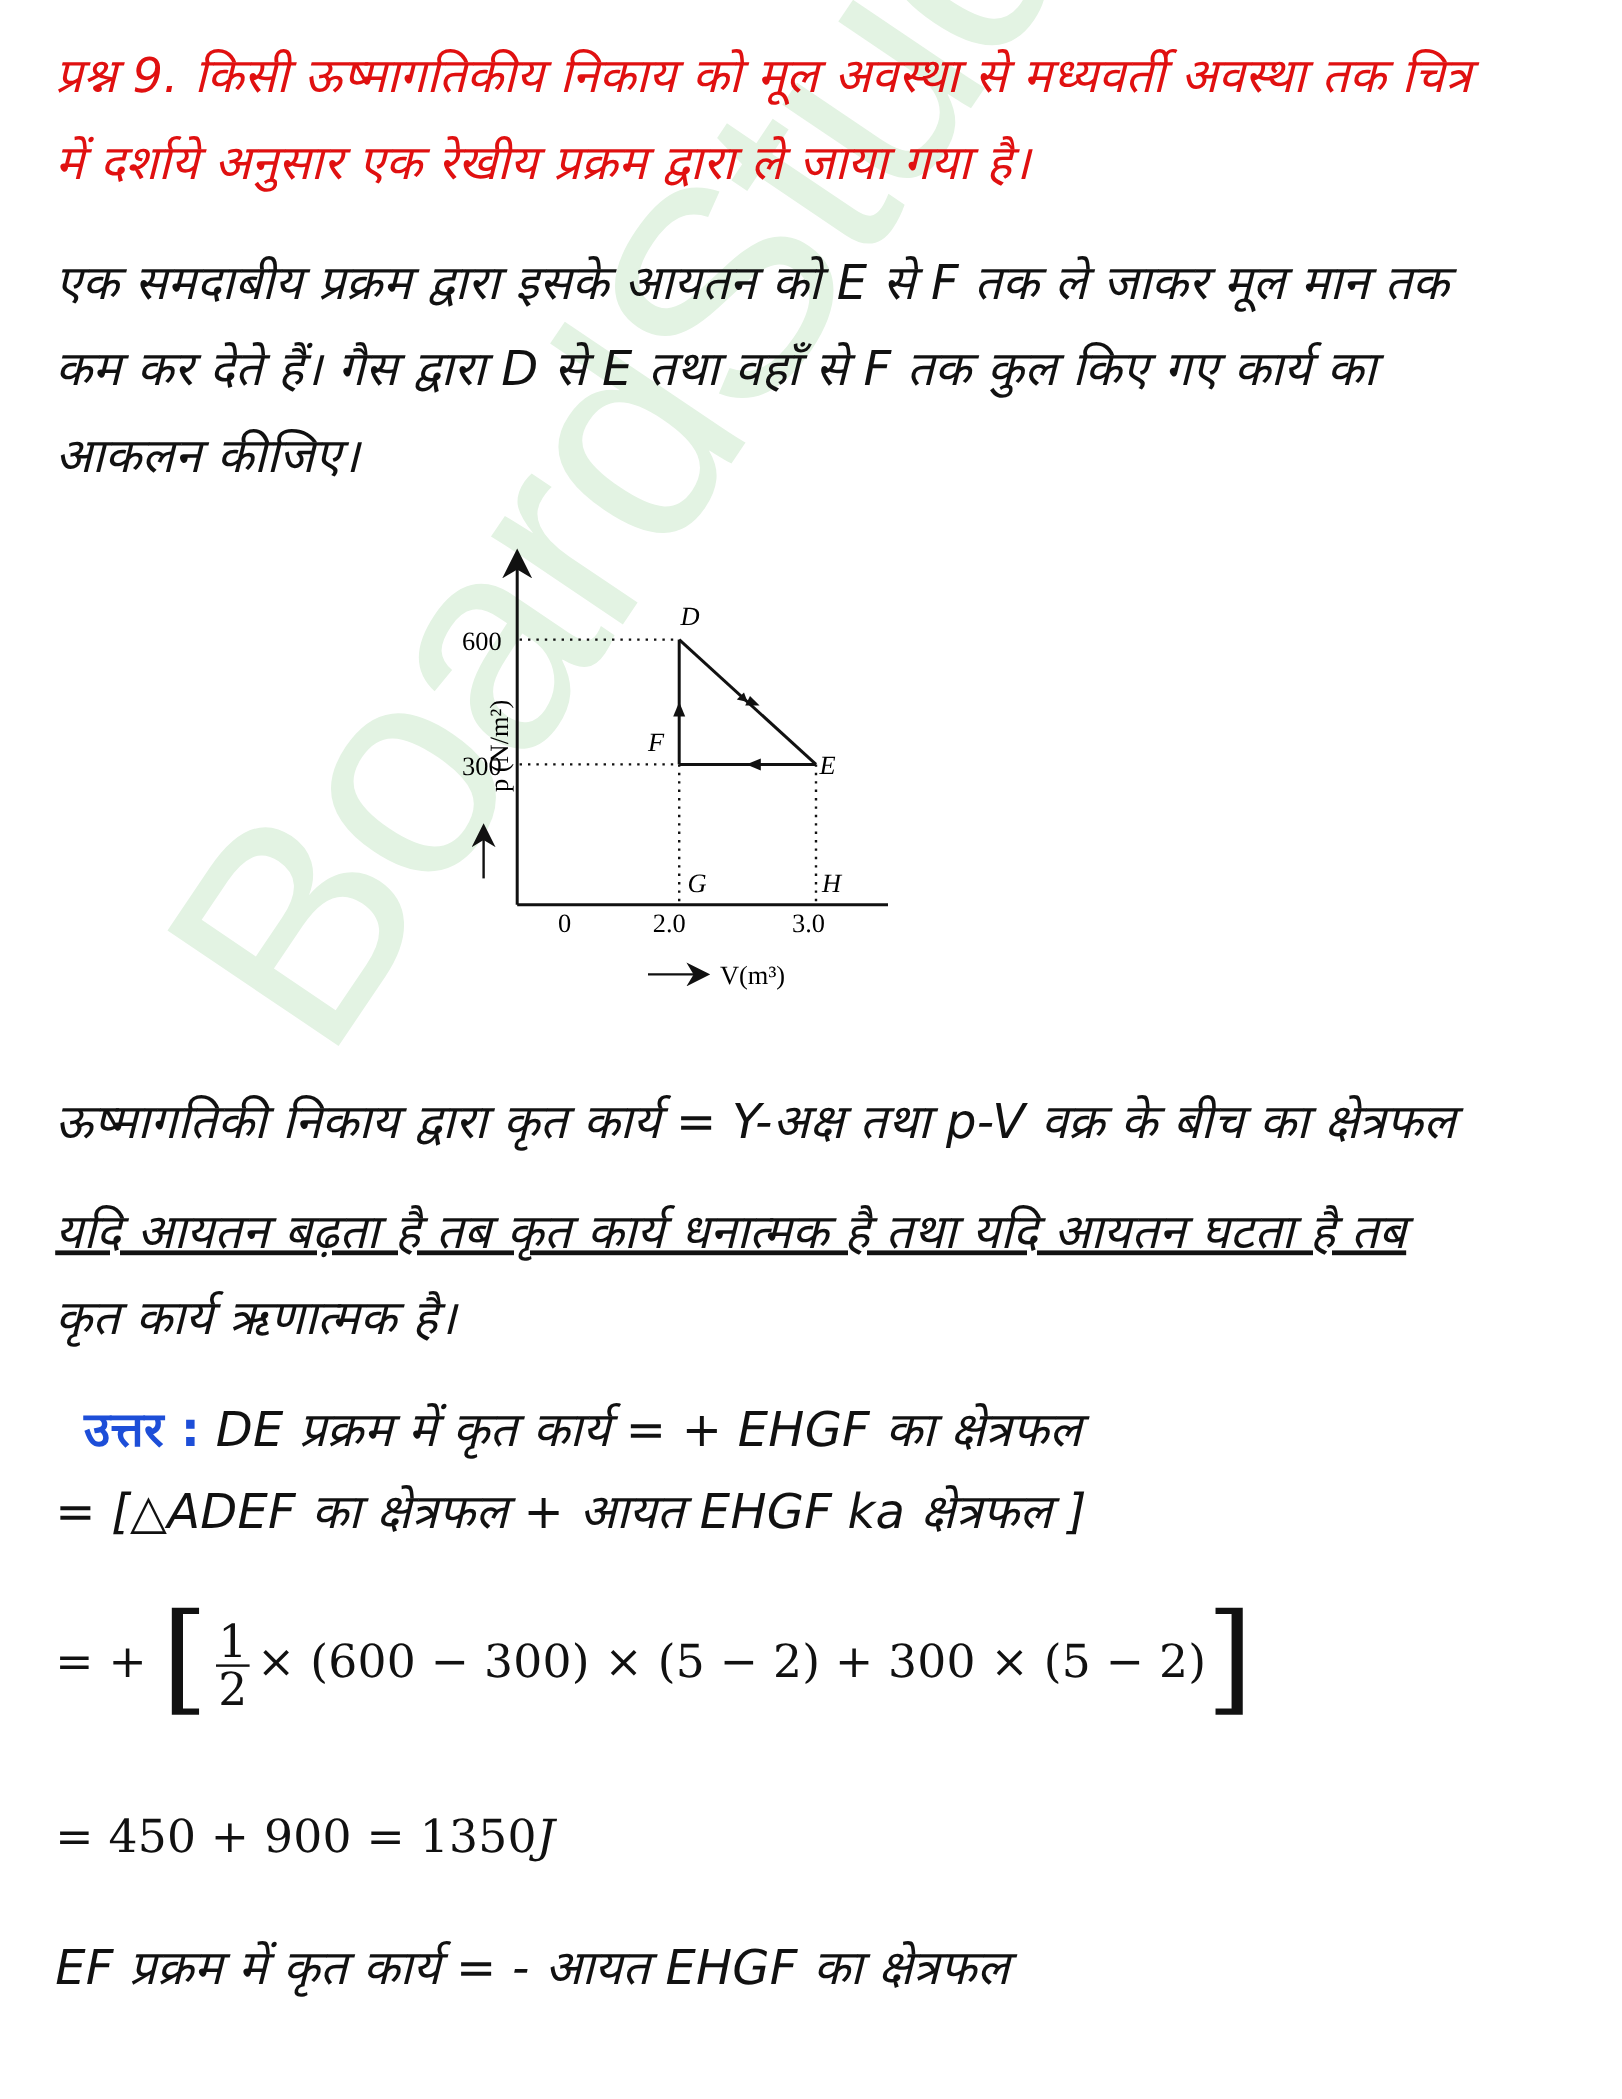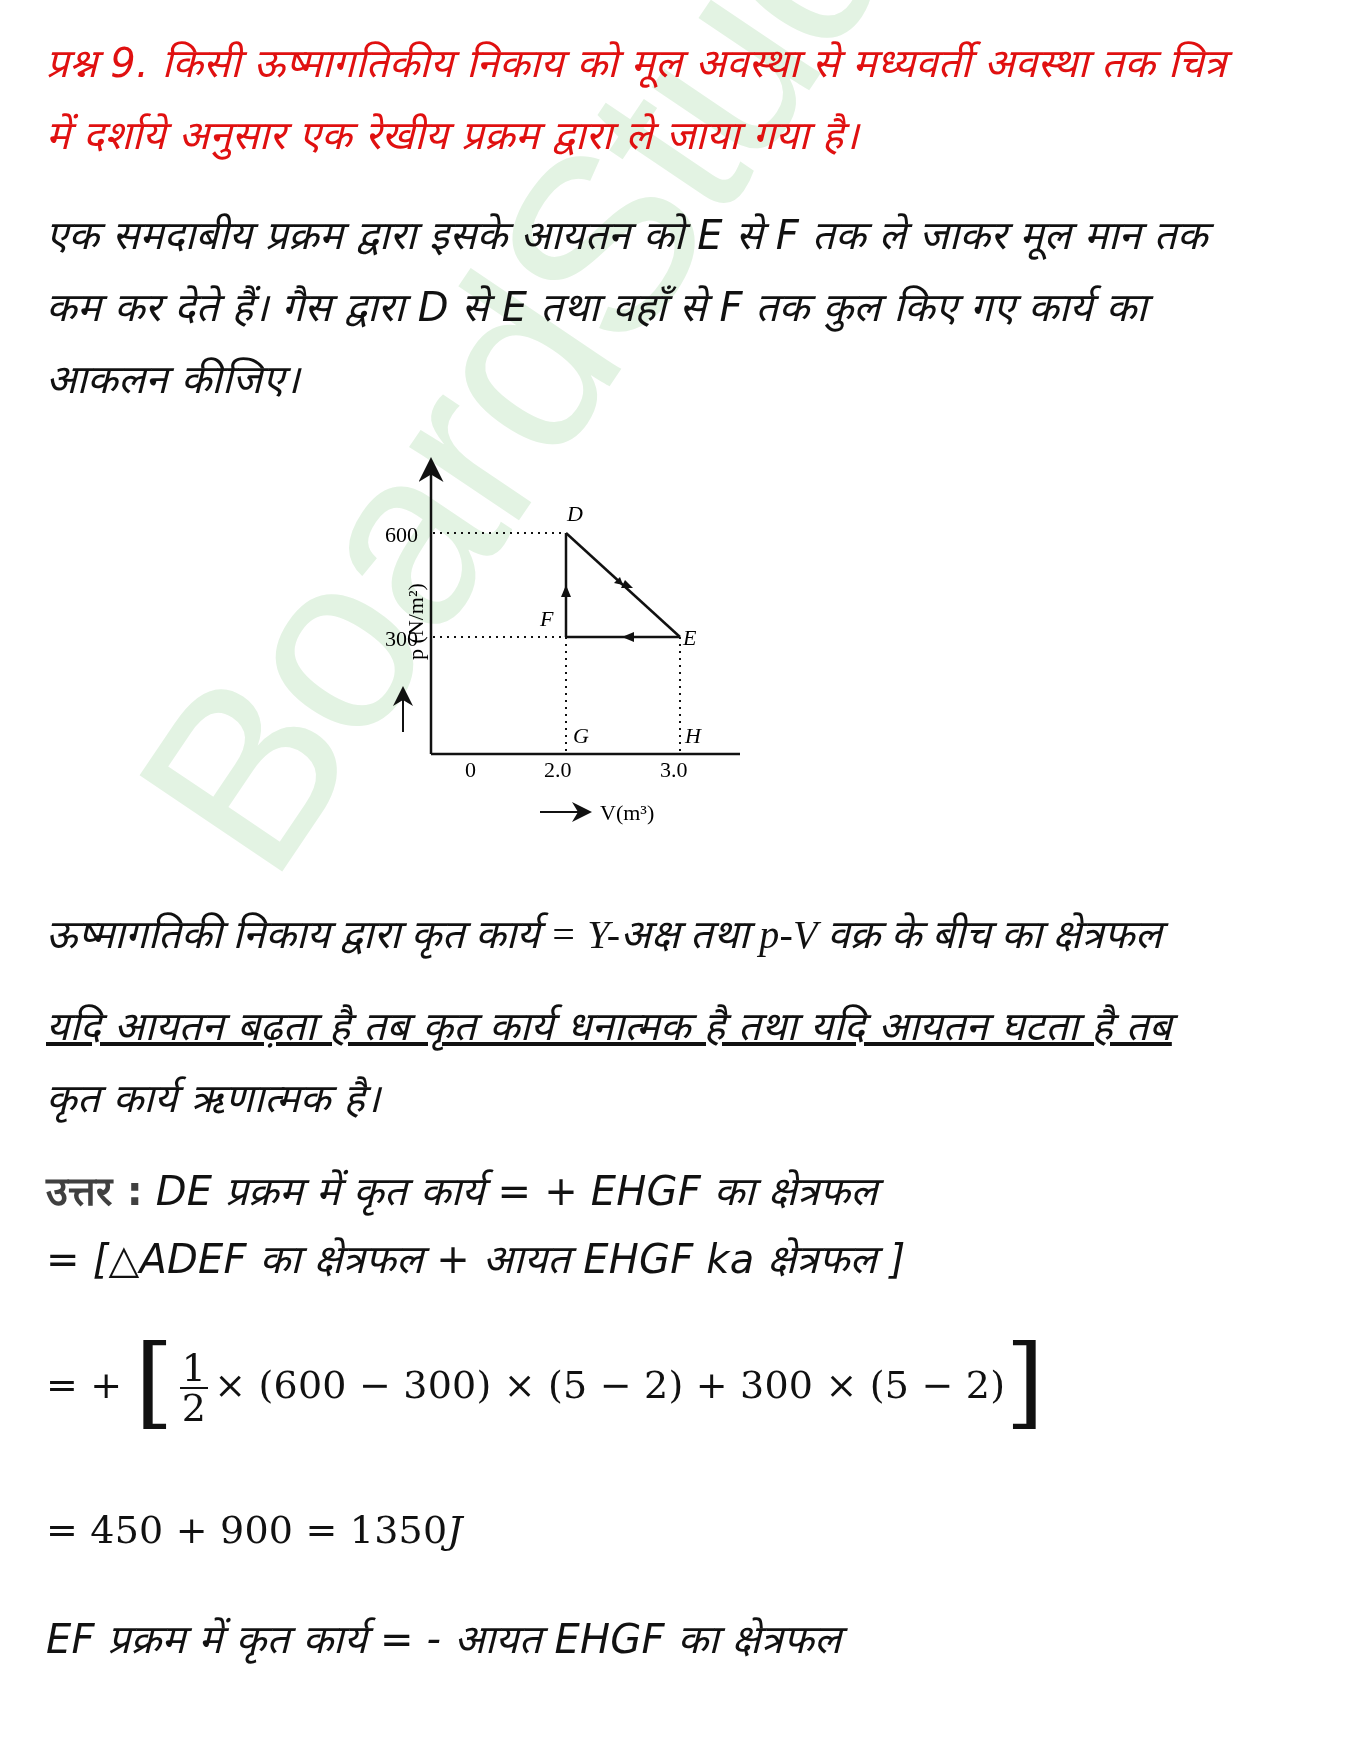--- a/index.html
+++ b/index.html
@@ -13,21 +13,21 @@
       font-size: 250px; color: #e3f3e3; white-space: nowrap;
       transform: rotate(-56deg); transform-origin: 0 0;
       z-index: 0; pointer-events: none; letter-spacing: -6px;
     }
     .line {
       position: absolute; left: 46px; z-index: 1;
       font-size: 40px; font-style: italic; color: #111;
       white-space: nowrap; letter-spacing: 0.2px;
     }
     .q { color: #e01010; }
-    .ans-label { color: #404040; font-weight: bold; font-style: normal; }
+    .ans-label { color: #1d4ed8; font-weight: bold; font-style: normal; margin-left: 24px; }
     .math {
       font-family: "DejaVu Serif", serif; font-style: normal; font-size: 38px; color: #111;
     }
     .math i { font-style: italic; }
     .frac { display: inline-block; vertical-align: middle; text-align: center; margin: 0 6px; }
     .frac span { display: block; line-height: 38px; }
     .frac .num { border-bottom: 2px solid #111; padding: 0 2px; }
     .bigbracket { font-size: 100px; font-weight: 200; vertical-align: middle; line-height: 1; position: relative; top: -6px; }
     .chart { position: absolute; left: 340px; top: 440px; z-index: 1; }
     .chart text { font-family: "Liberation Serif", serif; }
@@ -84,21 +84,21 @@
     <text x="533" y="743">G</text>
     <text x="645" y="743">H</text>
   </g>
 
   <text x="560" y="820" font-size="22">V(m³)</text>
   <line x1="500" y1="812" x2="548" y2="812" stroke="#111" stroke-width="2" marker-end="url(#ah)"></line>
   <text transform="translate(383,660) rotate(-90)" font-size="22">p (N/m²)</text>
   <line x1="363" y1="732" x2="363" y2="690" stroke="#111" stroke-width="2" marker-end="url(#ah)"></line>
 </svg>
 
-<div class="line" style="top:905px;font-family:Liberation Serif, serif;">ऊष्मागतिकी निकाय द्वारा कृत कार्य = Y-अक्ष तथा p-V वक्र के बीच का क्षेत्रफल</div>
+<div class="line" style="top:905px;">ऊष्मागतिकी निकाय द्वारा कृत कार्य = Y-अक्ष तथा p-V वक्र के बीच का क्षेत्रफल</div>
 <div class="line" style="top:997px;text-decoration:underline;">यदि आयतन बढ़ता है तब कृत कार्य धनात्मक है तथा यदि आयतन घटता है तब</div>
 <div class="line" style="top:1069px;">कृत कार्य ऋणात्मक है।</div>
 
 <div class="line" style="top:1162px;">
   <span class="ans-label">उत्तर :</span><span> DE प्रक्रम में कृत कार्य = + EHGF का क्षेत्रफल</span>
 </div>
 <div class="line" style="top:1230px;">= [△ADEF का क्षेत्रफल + आयत EHGF ka क्षेत्रफल ]</div>
 
 <div class="line math" style="top:1338px;">
   <span>= +</span>

